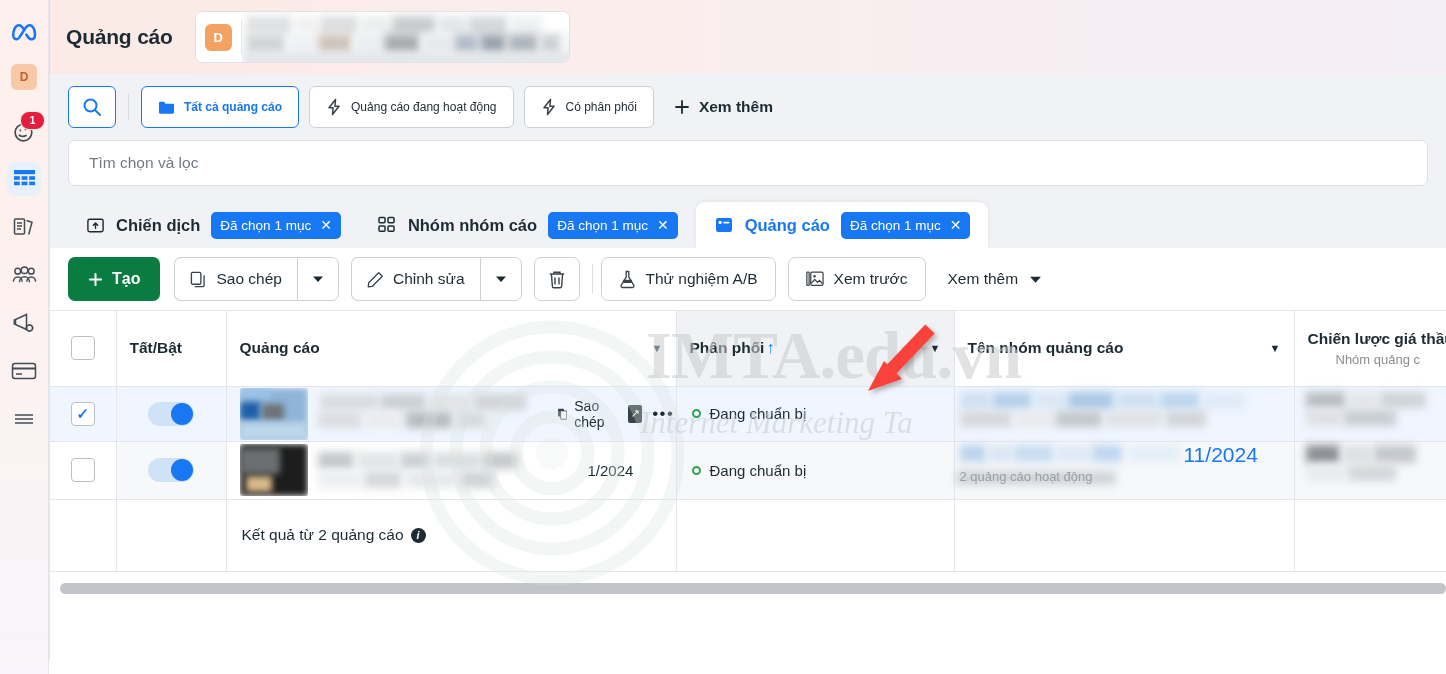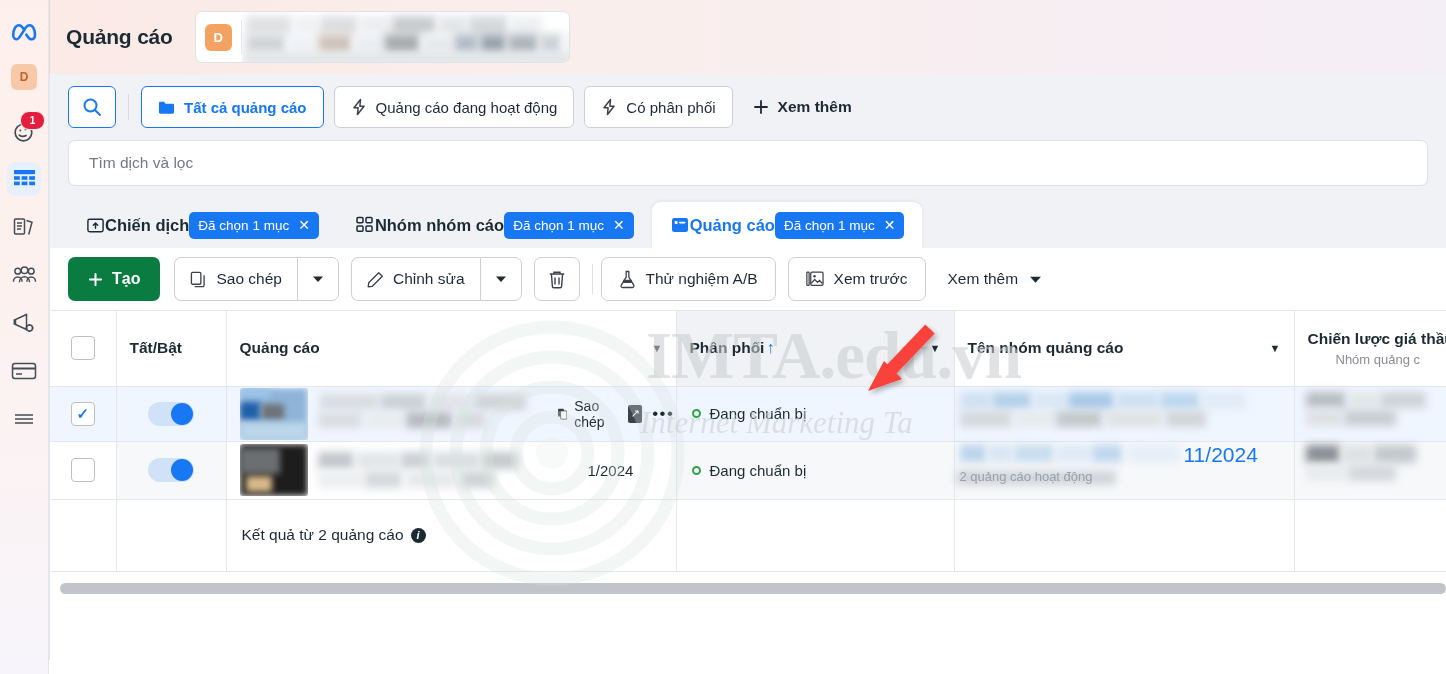--- a/index.html
+++ b/index.html
@@ -77,42 +77,42 @@
     box-sizing:border-box;background:#f0f2f5;gap:0;
   }
   .sq-btn{
     width:46px;height:40px;border:1px solid #1877f2;border-radius:6px;background:#fff;
     display:flex;align-items:center;justify-content:center;color:#1877f2;cursor:pointer;
   }
   .vdiv{width:1px;height:26px;background:#d8dbdf;margin:0 12px;}
   .pill{
     height:42px;border:1px solid #ccd0d5;border-radius:6px;background:#fff;
     display:flex;align-items:center;gap:9px;padding:0 16px;margin-right:10px;
-    font-size:15px;color:#1c2b33;cursor:pointer;box-sizing:border-box;white-space:nowrap;
+    font-size:12px;color:#1c2b33;cursor:pointer;box-sizing:border-box;white-space:nowrap;
   }
   .pill.sel{border-color:#1877f2;color:#1877f2;font-weight:700;}
   .pill-plain{
     height:42px;display:flex;align-items:center;gap:9px;padding:0 10px;
     font-size:15.5px;font-weight:700;color:#1c2b33;cursor:pointer;white-space:nowrap;
   }
 
   
   .searchrow{
     height:56px;flex:0 0 56px;background:#f0f2f5;padding:0 18px 9px;box-sizing:border-box;
   }
   .searchbox{
     height:46px;background:#fff;border:1px solid #dcdfe3;border-radius:7px;
     display:flex;align-items:center;padding-left:20px;box-sizing:border-box;
     font-size:15.5px;color:#737a82;
   }
 
   
   .tabs{height:52px;flex:0 0 52px;display:flex;align-items:flex-end;padding-left:18px;box-sizing:border-box;position:relative;}
   .tab{
-    height:46px;display:flex;align-items:center;gap:0;padding:0 18px;
+    height:46px;display:flex;align-items:center;gap:11px;padding:0 18px;
     border-radius:9px 9px 0 0;font-size:16.5px;font-weight:700;color:#1c2b33;cursor:pointer;
     white-space:nowrap;box-sizing:border-box;
   }
   .tab.active{background:#fff;color:#1877f2;box-shadow:0 -1px 4px rgba(0,0,0,.06);}
   .chip{
     background:#1877f2;color:#fff;font-size:13.5px;font-weight:400;border-radius:5px;
     height:27px;display:flex;align-items:center;gap:9px;padding:0 9px;
   }
   .chip .x{font-size:14px;font-weight:400;cursor:pointer;line-height:1;}
 
@@ -363,21 +363,21 @@
         <div class="pill-plain">
           <svg width="16" height="16" viewBox="0 0 16 16" stroke="#1c2b33" stroke-width="1.8">
             <path d="M8 2v12M2 8h12" stroke-linecap="round"></path>
           </svg>
           <span>Xem thêm</span>
         </div>
       </div>
 
       <div class="searchrow">
         <div class="searchbox">
-          <span>Tìm dịch và lọc</span>
+          <span>Tìm chọn và lọc</span>
         </div>
       </div>
 
       <div class="tabs">
         <div class="tab">
           <svg width="19" height="19" viewBox="0 0 20 20" fill="none" stroke="#1c2b33" stroke-width="1.5">
             <rect x="2" y="3.5" width="16" height="13" rx="1.8"></rect>
             <path d="M10 13V7.5M10 7.5l-2.3 2.3M10 7.5l2.3 2.3" stroke-linecap="round" stroke-linejoin="round"></path>
           </svg>
           <span>Chiến dịch</span>

